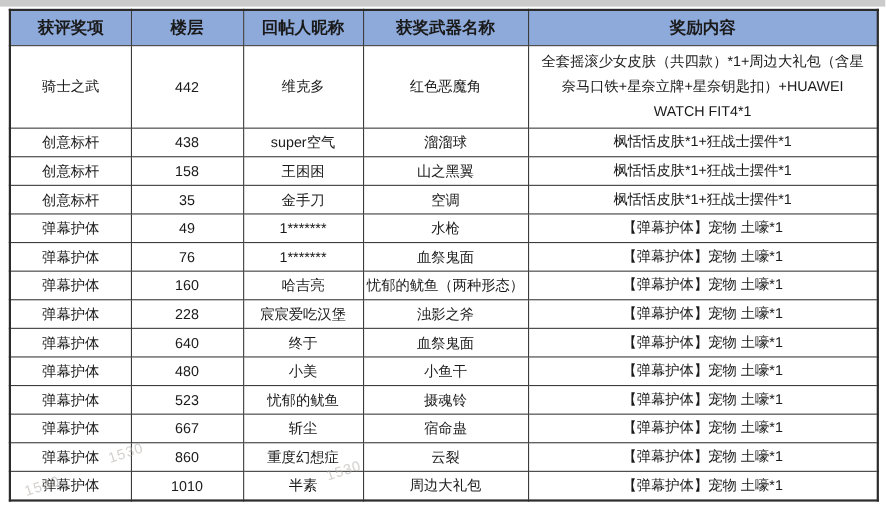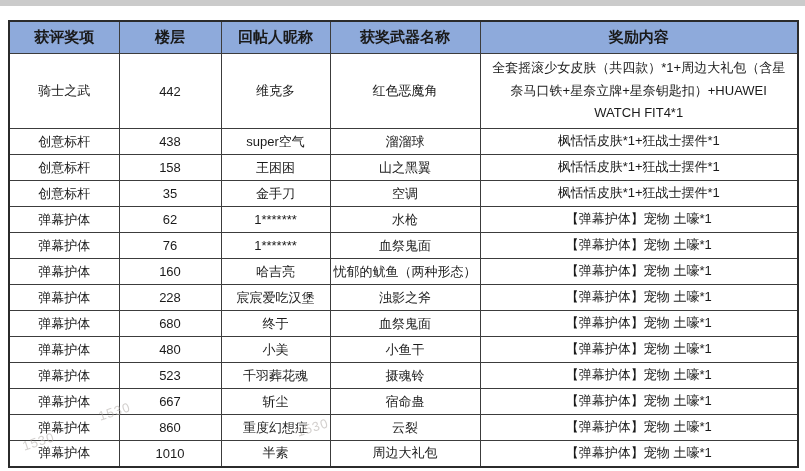--- a/index.html
+++ b/index.html
@@ -26,21 +26,20 @@
     background: #cbcbcb;
   }
   table.award-table {
     position: absolute;
     top: 8px;
     left: 8px;
     width: 789px;
     border-collapse: collapse;
     table-layout: fixed;
     border: 2px solid #2b2b2b;
-    margin-top: 12px;
   }
   .award-table th,
   .award-table td {
     border: 1px solid #3c3c3c;
     text-align: center;
     vertical-align: middle;
     color: #1a1a1a;
     padding: 1px 2px;
     overflow: hidden;
   }
@@ -124,21 +123,21 @@
         </tr>
         <tr>
           <td class="cell-category">创意标杆</td>
           <td class="cell-floor">35</td>
           <td class="cell-nickname">金手刀</td>
           <td class="cell-weapon">空调</td>
           <td class="cell-reward">枫恬恬皮肤*1+狂战士摆件*1</td>
         </tr>
         <tr>
           <td class="cell-category">弹幕护体</td>
-          <td class="cell-floor">62</td>
+          <td class="cell-floor">49</td>
           <td class="cell-nickname">1*******</td>
           <td class="cell-weapon">水枪</td>
           <td class="cell-reward">【弹幕护体】宠物 土嚎*1</td>
         </tr>
         <tr>
           <td class="cell-category">弹幕护体</td>
           <td class="cell-floor">76</td>
           <td class="cell-nickname">1*******</td>
           <td class="cell-weapon">血祭鬼面</td>
           <td class="cell-reward">【弹幕护体】宠物 土嚎*1</td>
@@ -152,36 +151,36 @@
         </tr>
         <tr>
           <td class="cell-category">弹幕护体</td>
           <td class="cell-floor">228</td>
           <td class="cell-nickname">宸宸爱吃汉堡</td>
           <td class="cell-weapon">浊影之斧</td>
           <td class="cell-reward">【弹幕护体】宠物 土嚎*1</td>
         </tr>
         <tr>
           <td class="cell-category">弹幕护体</td>
-          <td class="cell-floor">680</td>
+          <td class="cell-floor">640</td>
           <td class="cell-nickname">终于</td>
           <td class="cell-weapon">血祭鬼面</td>
           <td class="cell-reward">【弹幕护体】宠物 土嚎*1</td>
         </tr>
         <tr>
           <td class="cell-category">弹幕护体</td>
           <td class="cell-floor">480</td>
           <td class="cell-nickname">小美</td>
           <td class="cell-weapon">小鱼干</td>
           <td class="cell-reward">【弹幕护体】宠物 土嚎*1</td>
         </tr>
         <tr>
           <td class="cell-category">弹幕护体</td>
           <td class="cell-floor">523</td>
-          <td class="cell-nickname">千羽葬花魂</td>
+          <td class="cell-nickname">忧郁的鱿鱼</td>
           <td class="cell-weapon">摄魂铃</td>
           <td class="cell-reward">【弹幕护体】宠物 土嚎*1</td>
         </tr>
         <tr>
           <td class="cell-category">弹幕护体</td>
           <td class="cell-floor">667</td>
           <td class="cell-nickname">斩尘</td>
           <td class="cell-weapon">宿命蛊</td>
           <td class="cell-reward">【弹幕护体】宠物 土嚎*1</td>
         </tr>

